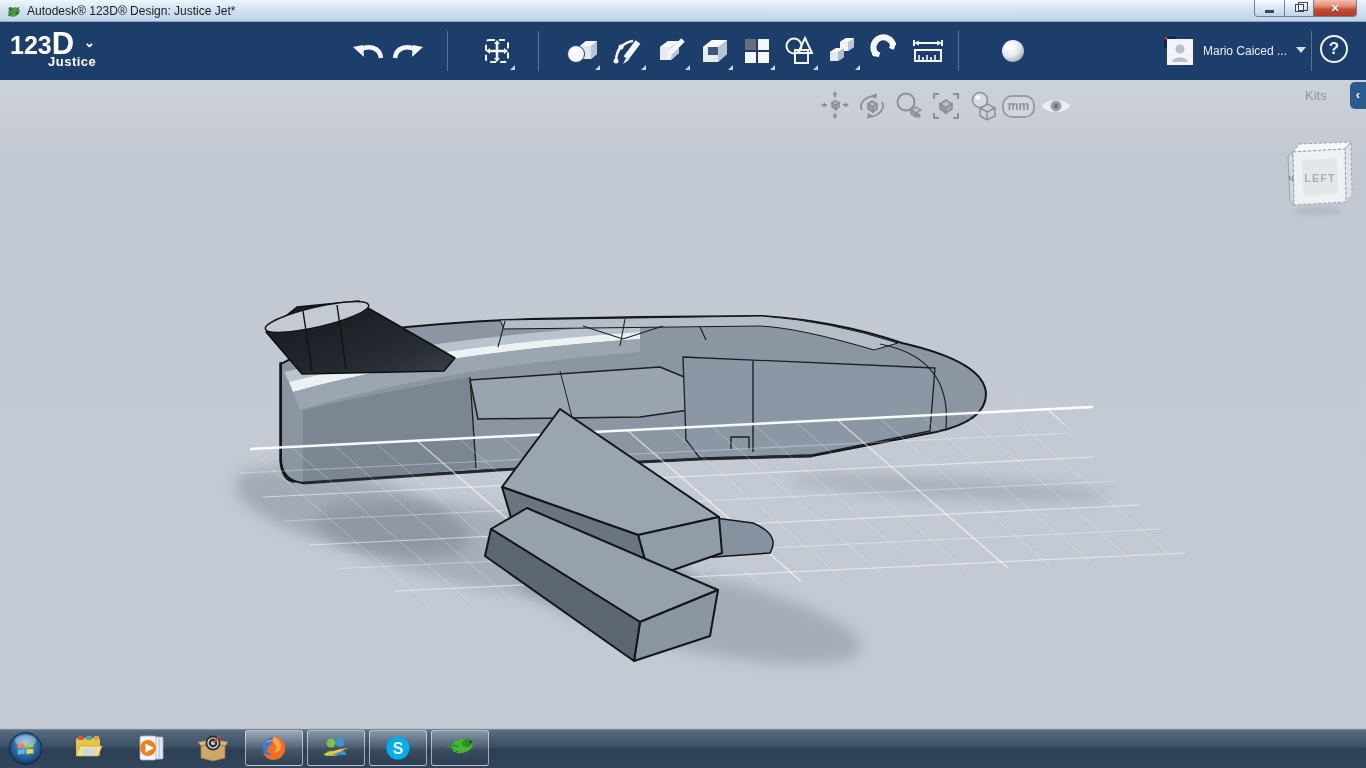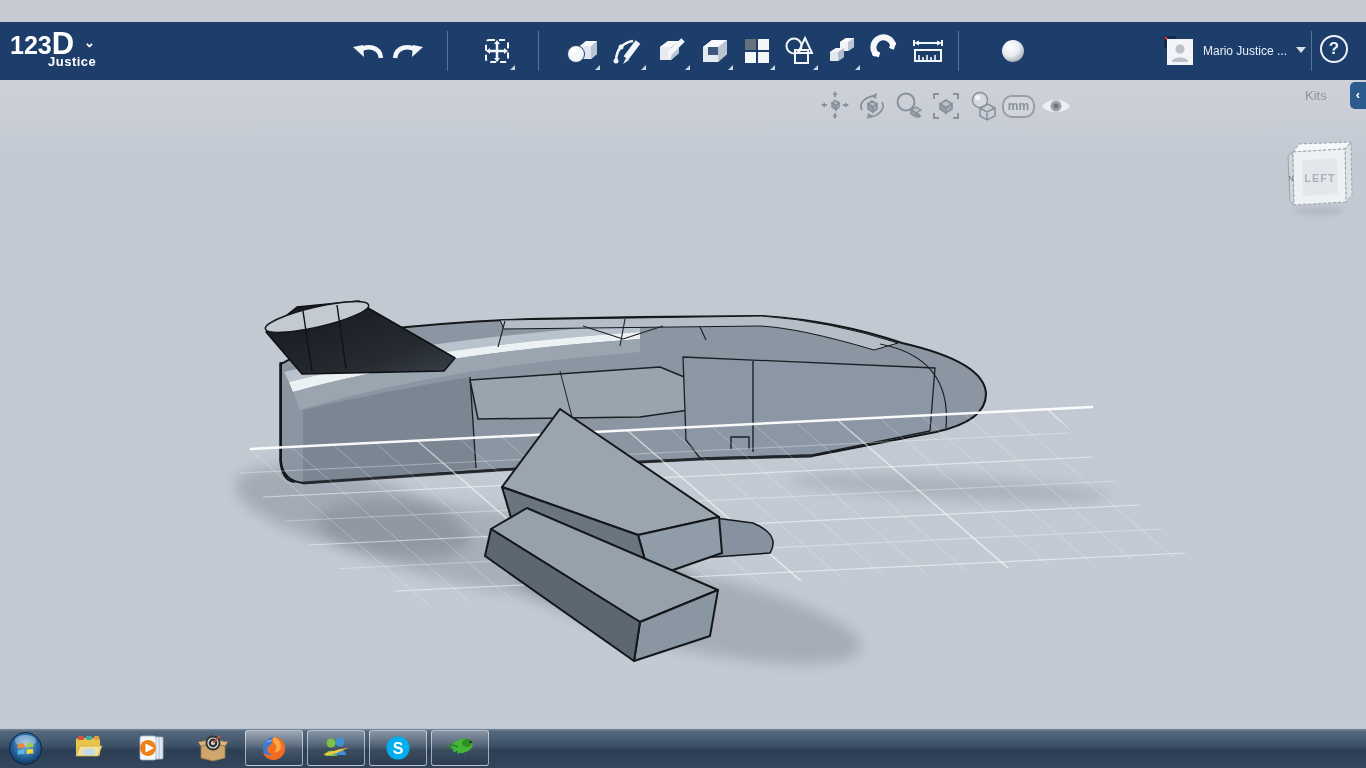--- a/index.html
+++ b/index.html
@@ -60,20 +60,40 @@
   .tb-ico{position:absolute;top:6px;width:30px;height:28px;}
   .tb-btn{position:absolute;top:2px;width:58px;height:36px;border:1px solid rgba(255,255,255,.55);border-radius:3px;
     background:linear-gradient(rgba(255,255,255,.30),rgba(255,255,255,.10) 45%,rgba(0,0,0,.10));
     display:flex;align-items:center;justify-content:center;}
   #tray{position:absolute;right:0;top:0;height:40px;}
 </style>
 </head>
 <body>
 <div id="stage">
 
+<div id="titlebar">
+  <svg id="title-icon" viewBox="0 0 15 14">
+    <ellipse cx="7" cy="8" rx="6" ry="4.5" fill="#4a9e3f" transform="rotate(-20 7 8)"></ellipse>
+    <circle cx="3.5" cy="5" r="2" fill="#2e7d32"></circle>
+        <circle cx="10" cy="9" r="1.4" fill="#2e6b28"></circle>
+    <path d="M1,12 L5,9 M12,3 L10,6" stroke="#35522c" stroke-width="1"></path>
+  </svg>
+  <span id="title-text">Autodesk® 123D® Design: Justice Jet*</span>
+  <div id="winbtns">
+    <div class="wbtn min">
+          <div class="glyph-bar"></div>
+        </div>
+    <div class="wbtn res">
+          <div class="glyph-restore"></div>
+        </div>
+    <div class="wbtn cls">
+          <span>✕</span>
+        </div>
+  </div>
+</div>
 
 <div id="app-header">
   <div id="logo">
     <span class="big"><span>123</span><b>D</b></span>
   </div>
   <div id="logo-caret">⌄</div>
   <div id="logo-sub">Justice</div>
 
   <div class="tool" style="left:349px">
     <svg viewBox="0 0 34 34" width="34" height="34">
@@ -213,21 +233,21 @@
 
   <div id="user-box">
     <svg viewBox="0 0 30 30" width="30" height="30">
       <rect x="0" y="0" width="12" height="12" fill="#10294d"></rect>
           <circle cx="2" cy="2" r="1.5" fill="#d33"></circle>
       <rect x="3" y="3" width="26" height="26" fill="#f2f4f7"></rect>
       <circle cx="16" cy="13" r="4.5" fill="#b9c0c9"></circle>
       <path d="M8,26 C8,20 24,20 24,26 Z" fill="#b9c0c9"></path>
     </svg>
   </div>
-  <div id="user-name">Mario Justice ...</div>
+  <div id="user-name">Mario Caiced ...</div>
   <div id="user-caret"></div>
   <div class="hsep" style="left:1311px"></div>
   <div id="help-btn"><span>?</span></div>
 </div>
 
 <div id="canvas">
 
   <svg id="viewport-svg" width="1366" height="648" viewBox="0 0 1366 648">
     <defs>
       <filter id="blur7" x="-40%" y="-40%" width="180%" height="180%">

